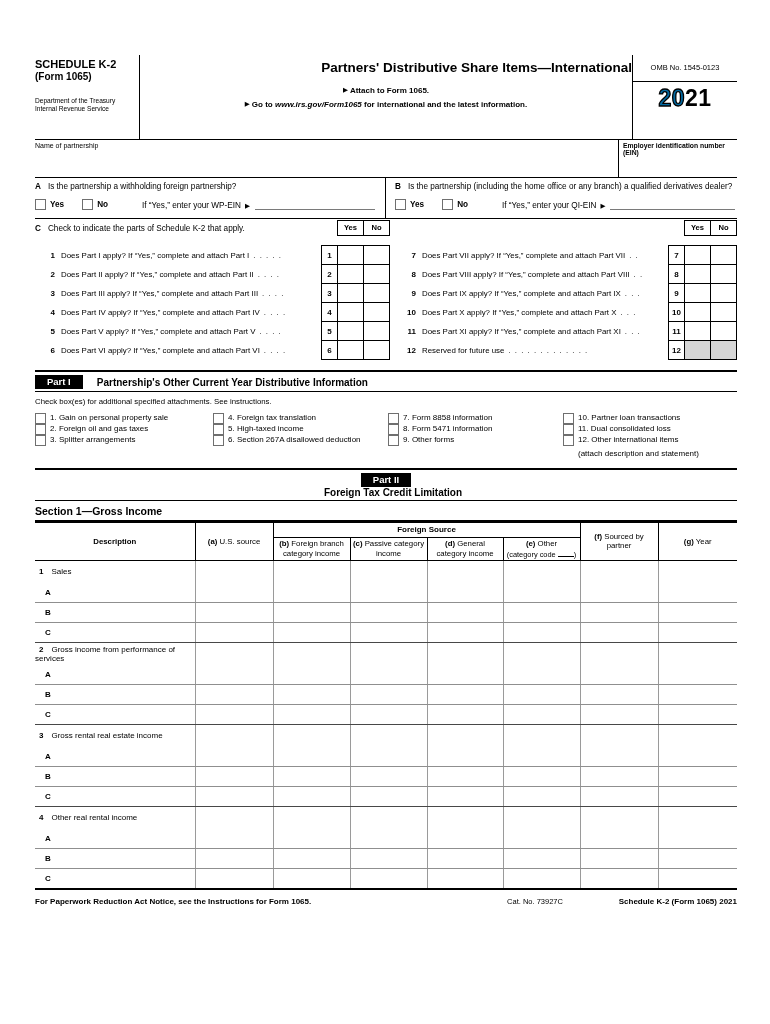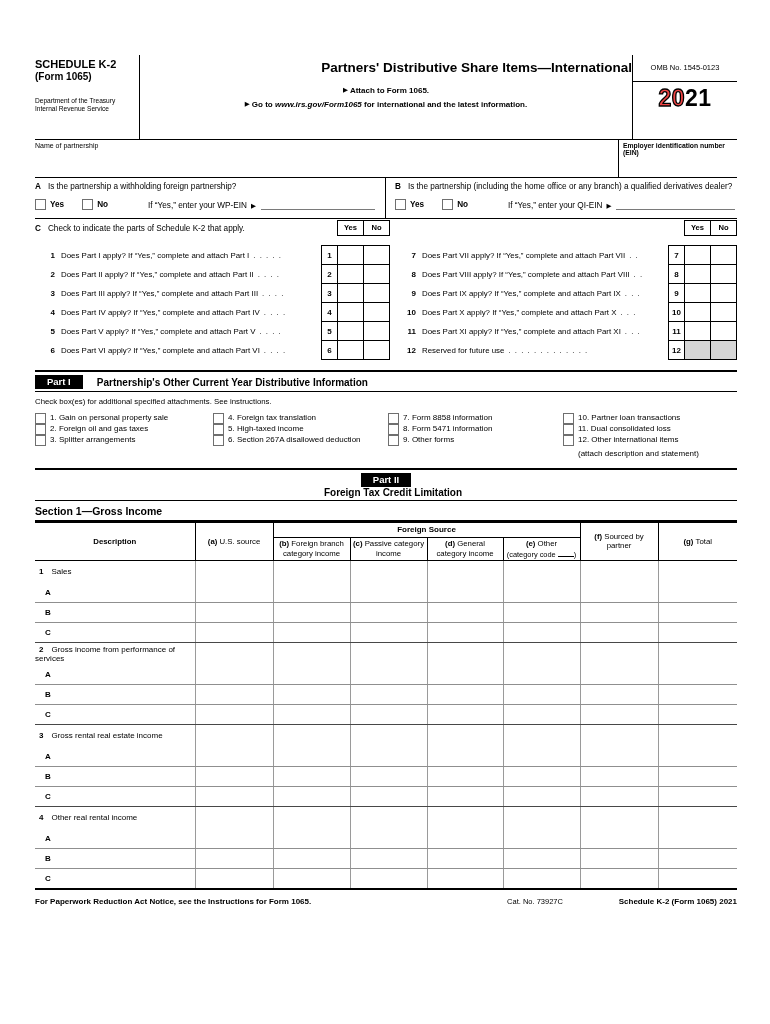--- a/index.html
+++ b/index.html
@@ -15,39 +15,39 @@
   .agency{font-size:6.6px;margin-top:15px;line-height:1.3;}
   .hdr-center{flex:1;text-align:center;padding-top:5px;}
   .form-title{font-size:13.5px;font-weight:bold;text-align:right;}
   .attach-line{font-size:8px;font-weight:bold;margin-top:11px;}
   .goto-line{font-size:8px;font-weight:bold;margin-top:5px;}
   .goto-line i{font-style:italic;}
   .arr{font-size:6.5px;vertical-align:1px;margin-right:2px;}
   .hdr-right{width:105px;border-left:1.5px solid #000;text-align:center;box-sizing:border-box;}
   .omb{font-size:7.5px;padding:8px 2px 9px;border-bottom:1px solid #000;}
   .year{font-size:23px;font-weight:bold;margin-top:3px;letter-spacing:0.5px;}
-  .yr-o{color:#ef4444;-webkit-text-stroke:1.3px #000;}
+  .yr-o{color:#0369a1;-webkit-text-stroke:1.3px #000;}
 
   
   .name-row{display:flex;height:37px;border-bottom:1.5px solid #000;}
   .name-cell{flex:1;font-size:7px;padding-top:2px;}
   .ein-cell{width:119px;border-left:1px solid #000;font-size:6.8px;font-weight:bold;
             padding:2px 0 0 4px;box-sizing:border-box;}
 
   
   .ab-row{display:flex;border-bottom:1px solid #000;}
   .qa{width:350px;box-sizing:border-box;padding:4px 10px 8px 0;}
   .qb{flex:1;border-left:1px solid #000;box-sizing:border-box;padding:4px 2px 8px 9px;}
   .q-line1{font-size:8.2px;}
   .q-letter{font-weight:bold;margin-right:7px;}
   .q-line2{display:flex;align-items:flex-end;margin-top:8px;font-size:8.2px;}
   .yn{font-weight:bold;display:flex;align-items:center;margin-right:18px;}
   .cb{display:inline-block;width:9px;height:9px;border:1px solid #6f6f6f;background:#fff;
       margin-right:4px;flex:none;}
-  .followup{margin-left:22px;margin-right:4px;white-space:nowrap;}
+  .followup{margin-left:16px;margin-right:4px;white-space:nowrap;}
   .fill-line{flex:1;border-bottom:1.3px solid #7a7a7a;height:10px;margin-left:3px;}
 
   
   .sec-c{position:relative;height:151px;border-bottom:2.5px solid #000;}
   .c-half{position:absolute;top:0;height:100%;}
   .c-left{left:0;width:355px;}
   .c-right{left:355px;right:0;}
   .c-head{position:absolute;top:5px;left:0;font-size:8.2px;}
   .yn-head{position:absolute;top:1px;right:0;width:53px;height:16px;display:flex;
            border:1px solid #000;box-sizing:border-box;font-size:7.6px;font-weight:bold;}
@@ -352,21 +352,21 @@
           <col style="width:77px">
           <col style="width:78px">
           <col style="width:79px">
     </colgroup>
     <thead>
       <tr>
         <th rowspan="2"><b>Description</b></th>
         <th rowspan="2"><b>(a)</b> <span>U.S. source</span></th>
         <th colspan="4" class="fs">Foreign Source</th>
         <th rowspan="2"><b>(f)</b> <span>Sourced by partner</span></th>
-        <th rowspan="2"><b>(g)</b> <span>Total</span></th>
+        <th rowspan="2"><b>(g)</b> <span>Year</span></th>
       </tr>
       <tr>
         <th><b>(b)</b> <span>Foreign branch category income</span></th>
         <th><b>(c)</b> <span>Passive category income</span></th>
         <th><b>(d)</b> <span>General category income</span></th>
         <th><b>(e)</b> <span>Other</span><div class="cat-sub"><span>(category code</span> <span class="mini-line"></span><span>)</span></div></th>
       </tr>
     </thead>
     <tbody>
       <tr class="g">

